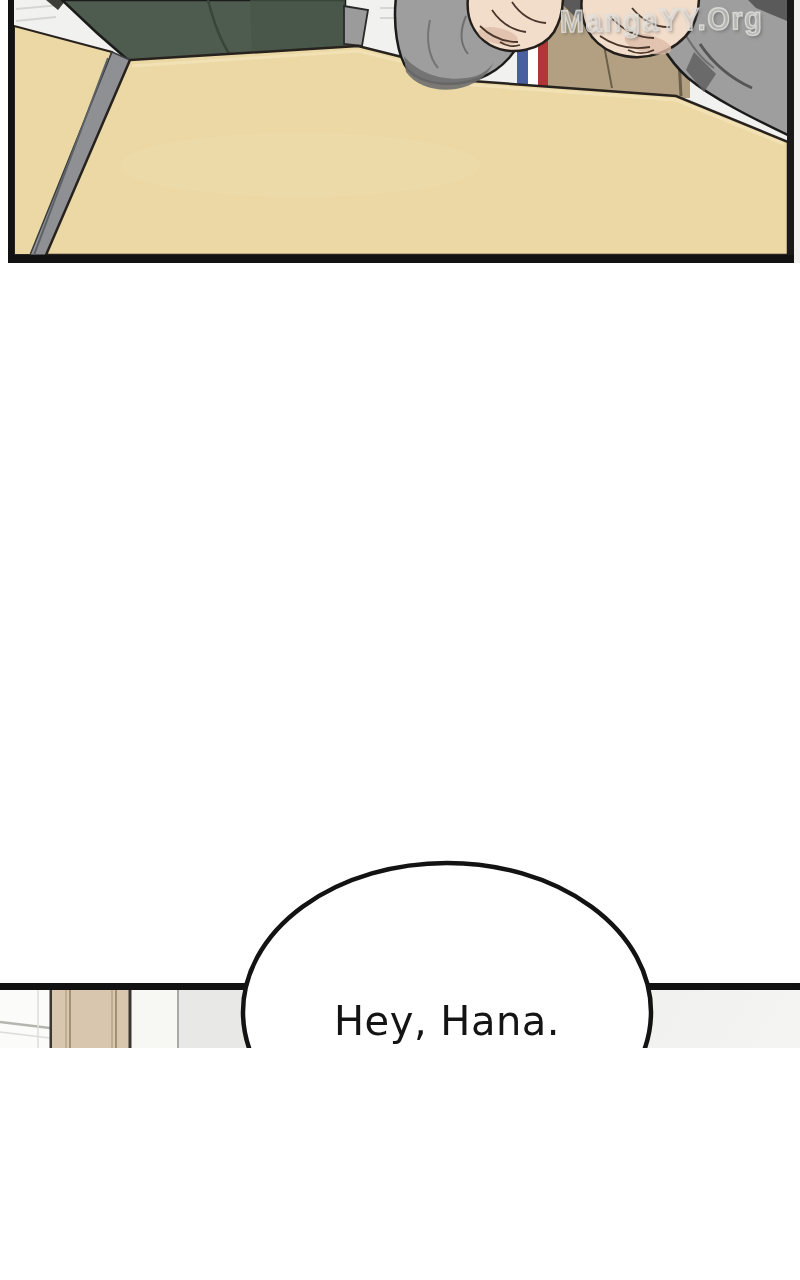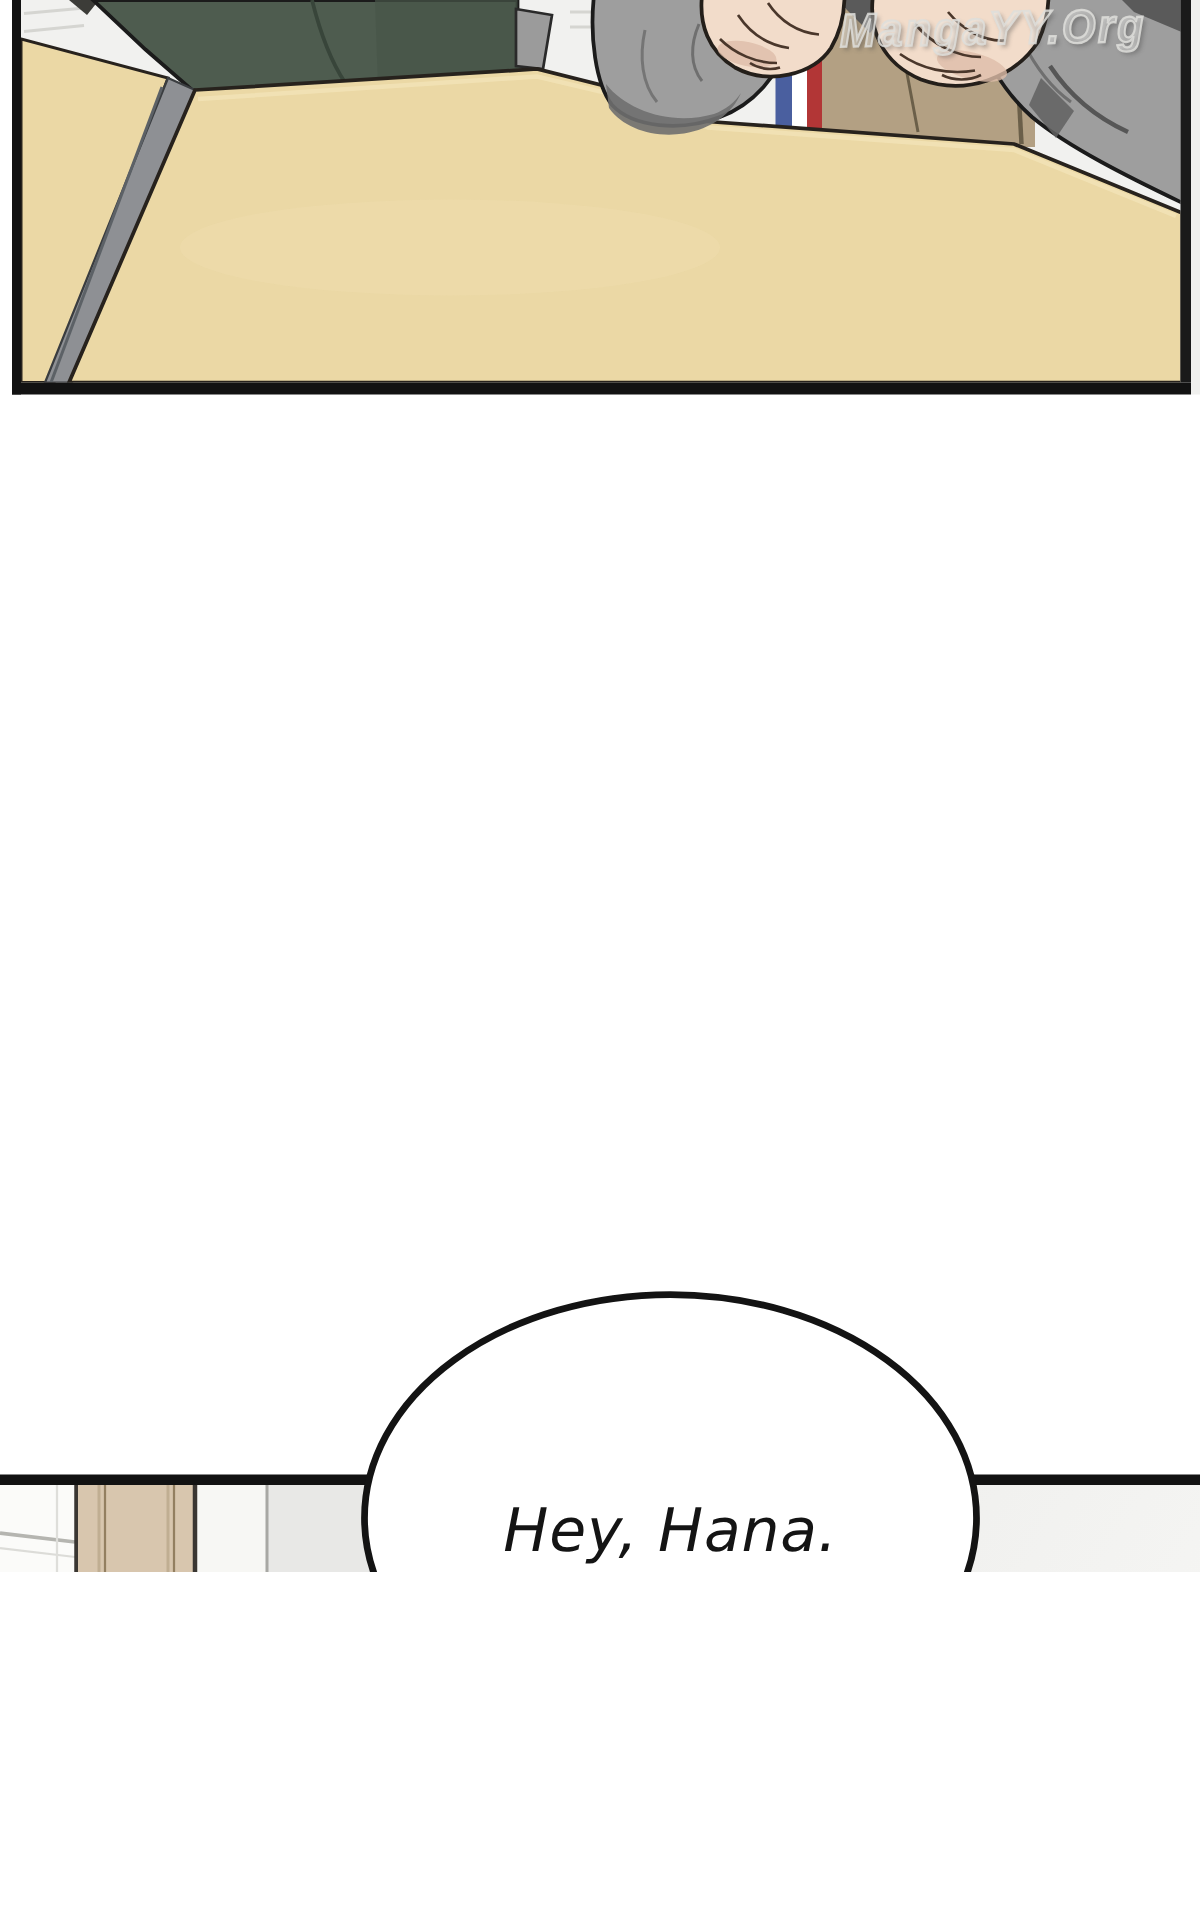--- a/index.html
+++ b/index.html
@@ -1,20 +1,19 @@
 <!DOCTYPE html>
 <html style="--page_bg: #ffffff; --panel_border: #121212; --wall_classroom: #f1f1ef; --desk_wood: #ebd8a5; --desk_gap_gray: #8e9094; --jacket_green: #4e5c4f; --hoodie_gray: #9e9e9e; --hoodie_shadow: #6f6f6f; --skin: #f2dcca; --stripe_blue: #4a5f9f; --stripe_red: #b23636; --bag_tan: #b3a083; --wall_hallway: #ededeb; --cabinet_wood: #d8c6ae; --hair_brown: #7d6d66; --hair_purple: #8a87a7; --hair_olive: #9c9c90; --whiteboard_frame: #8f8f8f; --bubble_fill: #ffffff; --bubble_outline: #131313; --text_color: #141414; --watermark_color: #e6e6e3;"><head>
 <meta charset="utf-8">
 <style>
   html,body{margin:0;padding:0;}
   .stage{
     position:relative;width:800px;height:1048px;overflow:hidden;
     background:var(--page_bg,#ffffff);
     font-family:"DejaVu Sans",sans-serif;
-    font-style:italic;
   }
   .stage svg{position:absolute;left:0;top:0;display:block;}
   .watermark{
     position:absolute;left:560px;top:4px;width:240px;height:48px;
     font-family:"Liberation Sans",sans-serif;font-weight:bold;
     font-size:29px;letter-spacing:1.5px;white-space:nowrap;
     color:rgba(248,248,245,0.38);
     -webkit-text-stroke:1.4px rgba(222,222,218,0.85);
     text-shadow:2px 2px 3px rgba(70,70,70,0.40);
     transform:rotate(-1deg) scaleY(1.08);

